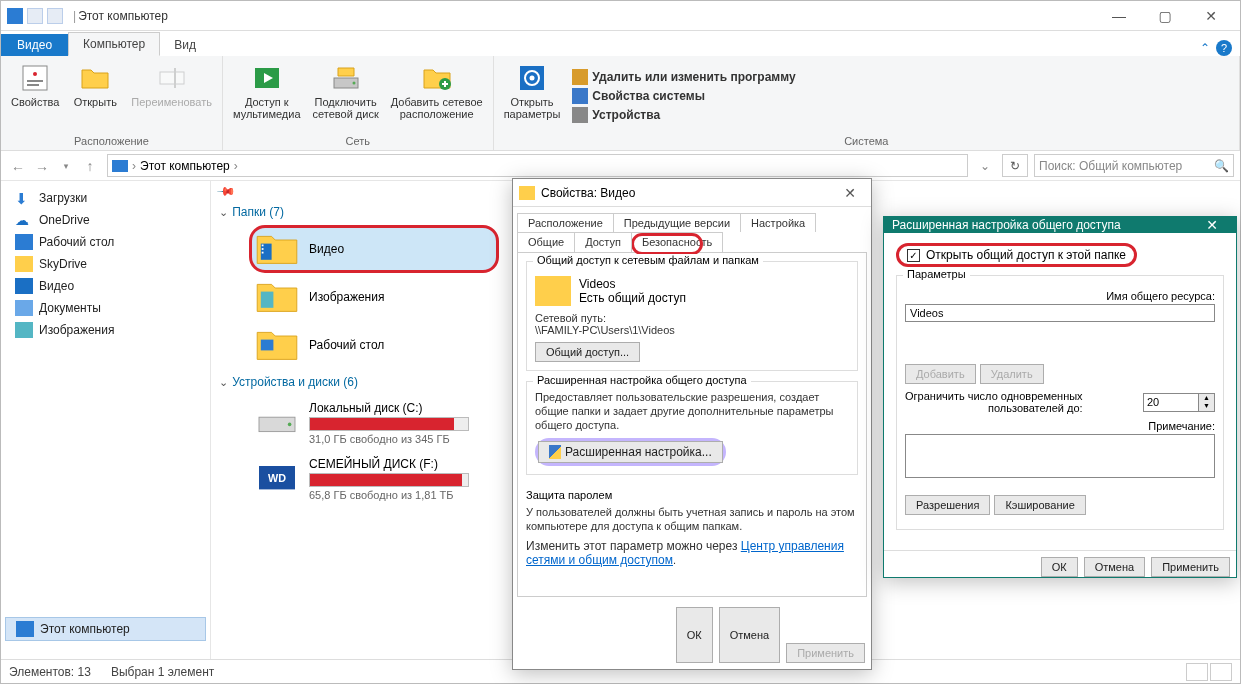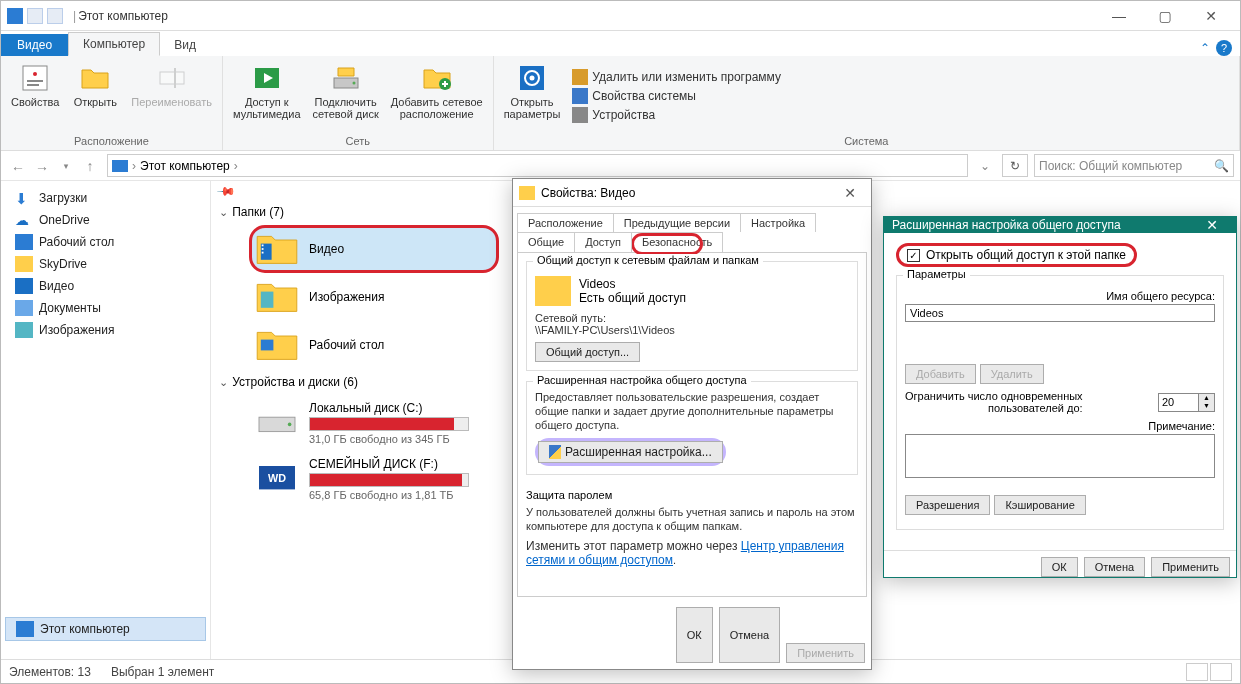--- a/index.html
+++ b/index.html
@@ -23,42 +23,42 @@
 .help-circle { width:16px; height:16px; border-radius:50%; background:#1979ca; color:#fff; display:flex; align-items:center; justify-content:center; font-size:11px; }
 
 .ribbon { background:#f5f6f7; border-bottom:1px solid #ddd; display:flex; height:95px; }
 .rgroup { border-right:1px solid #e0e0e0; display:flex; flex-direction:column; padding:2px 4px 2px 4px; }
 .rgroup .items { display:flex; flex:1; }
 .rgroup .lbl { text-align:center; color:#666; font-size:11px; padding:1px 0; }
 .rbtn { display:flex; flex-direction:column; align-items:center; justify-content:flex-start; padding:2px 6px; min-width:60px; }
 .rbtn .ico { width:32px; height:32px; margin:2px 0; }
 .rbtn .txt { text-align:center; line-height:12px; font-size:11px; color:#333; }
 .rbtn.disabled .txt { color:#aaa; }
-.rlist { display:flex; flex-direction:column; justify-content:center; padding:0 6px; gap:3px; }
+.rlist { display:flex; flex-direction:column; justify-content:center; padding:0 6px; gap:3px;font-weight:bold; }
 .rlist div { display:flex; align-items:center; gap:4px; font-size:11px; color:#333; }
 .rlist .sm-ico { width:16px; height:16px; background:#3a78c9; }
 
 .nav-row { display:flex; align-items:center; height:30px; padding:3px 6px; gap:6px; border-bottom:1px solid #e6e6e6; }
 .nav-arrows { display:flex; gap:2px; color:#888; }
 .nav-arrows span { width:22px; height:22px; display:flex; align-items:center; justify-content:center; font-size:14px; }
 .addr { flex:1; border:1px solid #ccc; height:23px; display:flex; align-items:center; padding:0 4px; gap:4px; }
 .addr .pc-ico { width:16px; height:12px; background:#2b7cd3; }
 .addr .sep { color:#888; }
 .refresh-box { width:26px; height:23px; border:1px solid #ccc; display:flex; align-items:center; justify-content:center; color:#555; }
 .search { width:200px; border:1px solid #ccc; height:23px; display:flex; align-items:center; padding:0 4px; color:#888; justify-content:space-between; }
 
 .body-row { flex:1; display:flex; overflow:hidden; }
 .sidebar { width:210px; border-right:1px solid #e6e6e6; padding:6px 4px; position:relative; }
 .side-item { display:flex; align-items:center; gap:6px; padding:3px 10px; color:#222; }
 .side-item .ico { width:18px; height:16px; }
 .side-foot { position:absolute; bottom:0; left:0; right:0; }
 .side-sel { background:#d4e5f7; border:1px solid #a7c7e7; margin:0 4px; }
 
 .content { flex:1; padding:4px 8px; overflow:auto; }
-.section-hdr { display:flex; align-items:center; gap:4px; color:#000000; margin:6px 0 6px 0; }
+.section-hdr { display:flex; align-items:center; gap:4px; color:#0369a1; margin:6px 0 6px 0; }
 .section-hdr::before { content:"⌄"; color:#555; font-size:11px; }
 .folder-row { display:flex; align-items:center; gap:10px; padding:6px 6px; width:250px; }
 .folder-row.sel { background:#cde6f7; }
 .folder-row.hl { border:3px solid #d8242f; border-radius:16px; padding:3px 3px; }
 .big-folder { width:44px; height:36px; }
 .disk-row { display:flex; align-items:flex-start; gap:10px; padding:6px 6px; width:260px; }
 .disk-ico { width:44px; height:36px; }
 .disk-info { display:flex; flex-direction:column; gap:2px; }
 .disk-bar { width:160px; height:14px; border:1px solid #bbb; background:#eee; position:relative; }
 .disk-bar .fill { position:absolute; inset:0; background:#d8242f; }
@@ -101,21 +101,21 @@
 .adv-title .x { margin-left:auto; width:32px; text-align:center; font-size:14px; }
 .adv-body { flex:1; padding:10px 12px; display:flex; flex-direction:column; }
 .chk-hl { border:3px solid #d8242f; border-radius:14px; padding:2px 8px; display:inline-flex; align-items:center; gap:6px; width:fit-content; }
 .chk { width:13px; height:13px; border:1px solid #333; display:flex; align-items:center; justify-content:center; font-size:10px; color:#000; }
 .adv .groupbox { margin-top:8px; flex:1; }
 .form-lbl { font-size:11px; margin:6px 0 2px 0;text-align:right; }
 .text-input { border:1px solid #888; padding:2px 4px; font-size:11px; width:100%; background:#fff; }
 .inline-btns { display:flex; gap:4px; margin:6px 0; }
 .spin-row { display:flex; align-items:center; justify-content:space-between; margin:6px 0; }
 .spin { display:flex; }
-.spin input { width:41px; border:1px solid #888; padding:1px 3px; font-size:11px; }
+.spin input { width:56px; border:1px solid #888; padding:1px 3px; font-size:11px; }
 .spin .arrows { width:16px; border:1px solid #888; border-left:none; display:flex; flex-direction:column; }
 .spin .arrows span { height:8.5px; font-size:7px; text-align:center; line-height:7px; background:#e9e9e9; }
 textarea.text-input { height:44px; resize:none; }
 
 
 .fold-svg { fill:#ffcf4b; stroke:#d9a21a; stroke-width:1; }
 </style>
 </head>
 <body>
 

